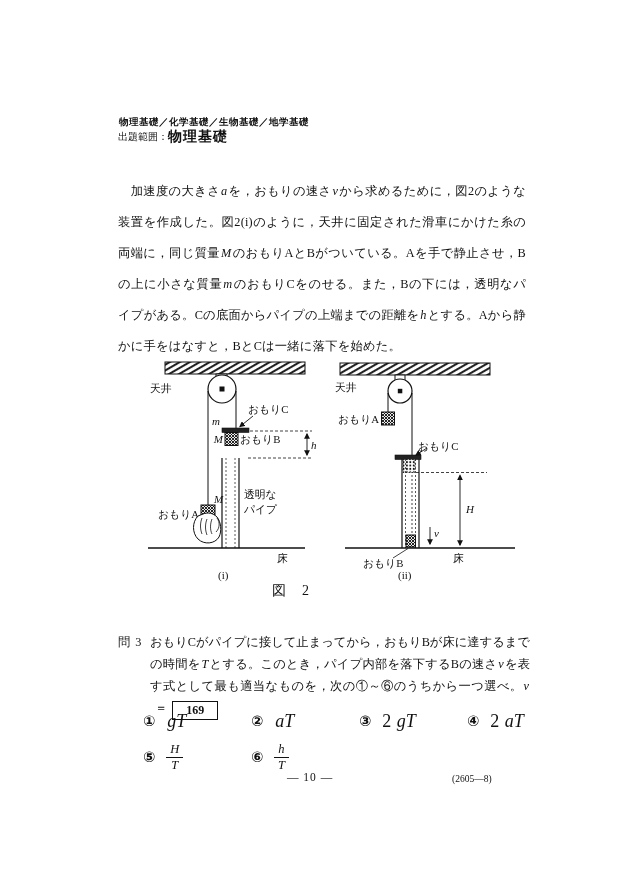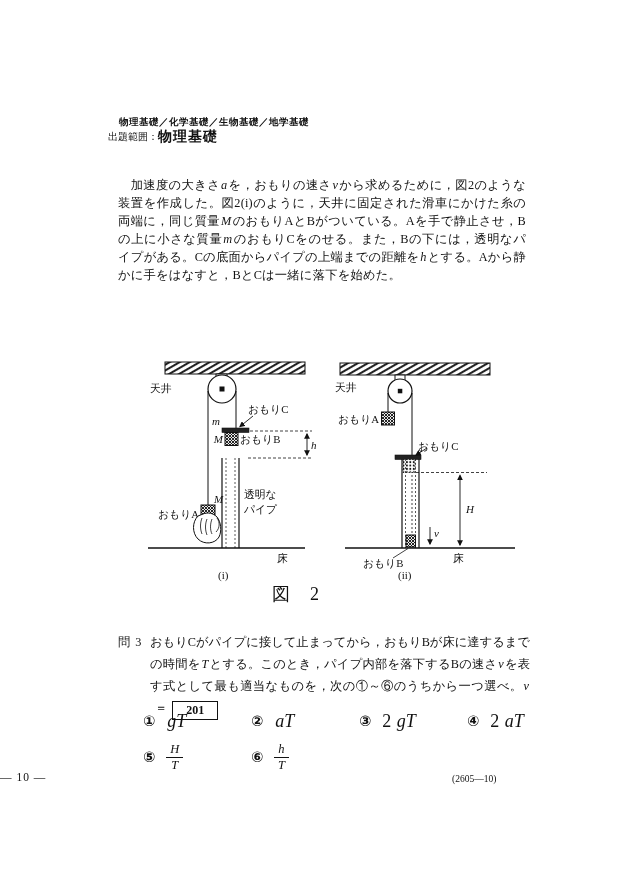--- a/index.html
+++ b/index.html
@@ -5,49 +5,49 @@
   * { margin:0; padding:0; box-sizing:border-box; }
   body { background:#fff; }
   .page {
     position:relative; width:620px; height:876px; background:#ffffff;
     font-family:"Liberation Serif", serif; color:#111; overflow:hidden;margin-top:25px;
   }
   .subjects {
     position:absolute; left:119px; top:91px;
     font-family:"Liberation Sans", sans-serif; font-weight:bold; font-size:9.5px; letter-spacing:.5px;
   }
-  .scope-line { position:absolute; left:108px; top:103px; display:flex; align-items:flex-end;justify-content:flex-end; }
+  .scope-line { position:absolute; left:118px; top:103px; display:flex; align-items:flex-end;justify-content:flex-end; }
   .scope-label { font-family:"Liberation Sans", sans-serif; font-size:10px; padding-bottom:2px; }
   .scope-value { font-family:"Liberation Sans", sans-serif; font-weight:bold; font-size:14px; letter-spacing:1px; }
   .bodytext {
     position:absolute; left:118px; top:151px; width:408px;
-    font-size:12.3px; line-height:18px; text-align:justify; letter-spacing:.2px;
+    font-size:12.3px; line-height:31px; text-align:justify; letter-spacing:.2px;
   }
   .bodytext p { margin:0; }
   .var { font-family:"Liberation Serif", serif; font-style:italic; padding:0 1px; }
   .figure-svg { position:absolute; left:140px; top:330px; }
-  .fig-caption { position:absolute; left:272px; top:557px; font-size:18px; letter-spacing:1px; }
+  .fig-caption { position:absolute; left:272px; top:557px; font-size:14px; letter-spacing:1px; }
   .question { position:absolute; left:118px; top:606px; width:412px; font-size:12.3px; line-height:22px; display:flex;justify-content:flex-end; }
   .qnum { flex:0 0 32px; letter-spacing:1px; }
   .qbody { flex:1; text-align:justify; }
   .eq { margin:0 5px; }
   .ansbox {
     display:inline-block; border:1.6px solid #111; min-width:46px; text-align:center;
     padding:0 10px; font-weight:bold; font-size:12px; line-height:17px; vertical-align:-2px;
   }
   .options { position:absolute; left:143px; top:684px; display:grid; grid-template-columns:108px 108px 108px 107px; row-gap:10px; }
   .opt { display:flex; align-items:center; min-height:24px; }
   .circ { font-family:"DejaVu Sans", sans-serif; font-size:14.5px; font-weight:bold; margin-right:11px; line-height:1; }
   .formula { font-size:18px; }
   .coef { font-style:normal; margin-right:1px; }
   .vars { font-style:italic; font-family:"Liberation Serif", serif; }
   .frac { display:inline-block; text-align:center; vertical-align:middle; font-family:"Liberation Serif", serif; }
   .fnum { display:block; font-style:italic; font-size:12.5px; line-height:13px; padding:0 4px 1px; border-bottom:1.2px solid #111; }
   .fden { display:block; font-style:italic; font-size:12.5px; line-height:14px; }
-  .footer-page { position:absolute; left:0; top:746px; width:620px; font-size:11.5px; letter-spacing:1px; }
+  .footer-page { position:absolute; left:0; top:746px; width:620px; text-align:center; font-size:11.5px; letter-spacing:1px; }
   .footer-code { position:absolute; left:452px; top:749px; font-size:9.5px; }
   svg text { font-family:"Liberation Serif", serif; fill:#111; }
   svg .jl { font-size:10.8px; }
   svg .svar { font-style:italic; font-size:11px; }
 </style>
 </head>
 <body>
 
 <div class="page">
 
@@ -166,21 +166,21 @@
       <line x1="253" y1="203" x2="268" y2="193.5" stroke="#111" stroke-width="0.8"></line>
       <text x="258" y="224" font-size="11">(ii)</text>
     </g>
   </svg>
 
   <div class="fig-caption">図　2</div>
 
   <div class="question">
     <span class="qnum">問 3</span>
     <div class="qbody">
-      <span>おもりCがパイプに接して止まってから，おもりBが床に達するまでの時間を<i class="var">T</i>とする。このとき，パイプ内部を落下するBの速さ<i class="var">v</i>を表す式として最も適当なものを，次の①～⑥のうちから一つ選べ。</span><i class="var">v</i><span class="eq">＝</span><span class="ansbox">201</span>
+      <span>おもりCがパイプに接して止まってから，おもりBが床に達するまでの時間を<i class="var">T</i>とする。このとき，パイプ内部を落下するBの速さ<i class="var">v</i>を表す式として最も適当なものを，次の①～⑥のうちから一つ選べ。</span><i class="var">v</i><span class="eq">＝</span><span class="ansbox">169</span>
     </div>
   </div>
 
   <div class="options">
     <div class="opt">
       <span class="circ">①</span>
       <span class="formula"><span class="coef"></span><span class="vars">gT</span></span>
     </div>
     <div class="opt">
       <span class="circ">②</span>
@@ -204,15 +204,15 @@
     <div class="opt">
       <span class="circ">⑥</span>
       <span class="frac">
           <span class="fnum">h</span>
           <span class="fden">T</span>
         </span>
     </div>
   </div>
 
   <div class="footer-page">— 10 —</div>
-  <div class="footer-code">(2605—10)</div>
+  <div class="footer-code">(2605—8)</div>
 
 </div>
 
 </body></html>

